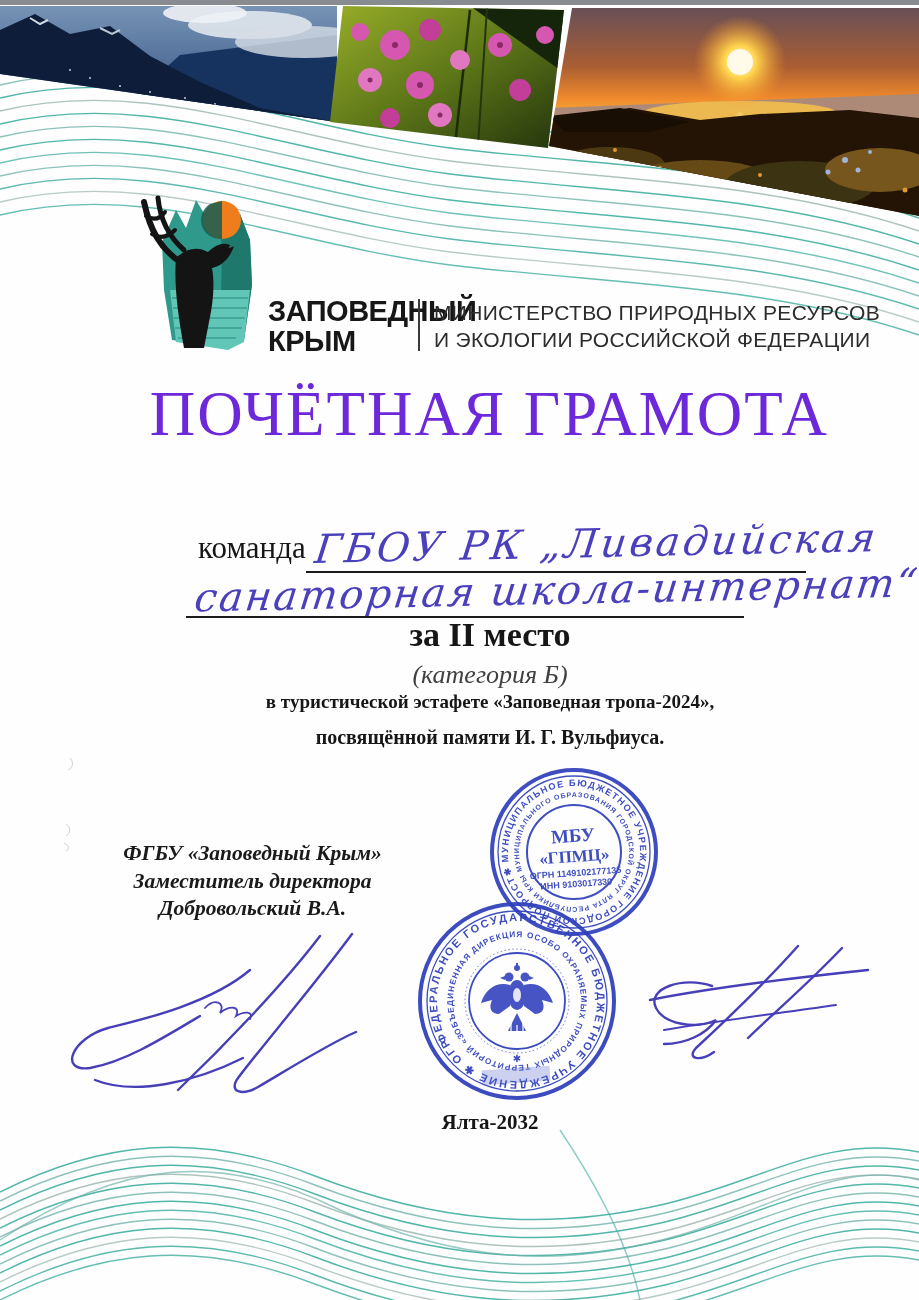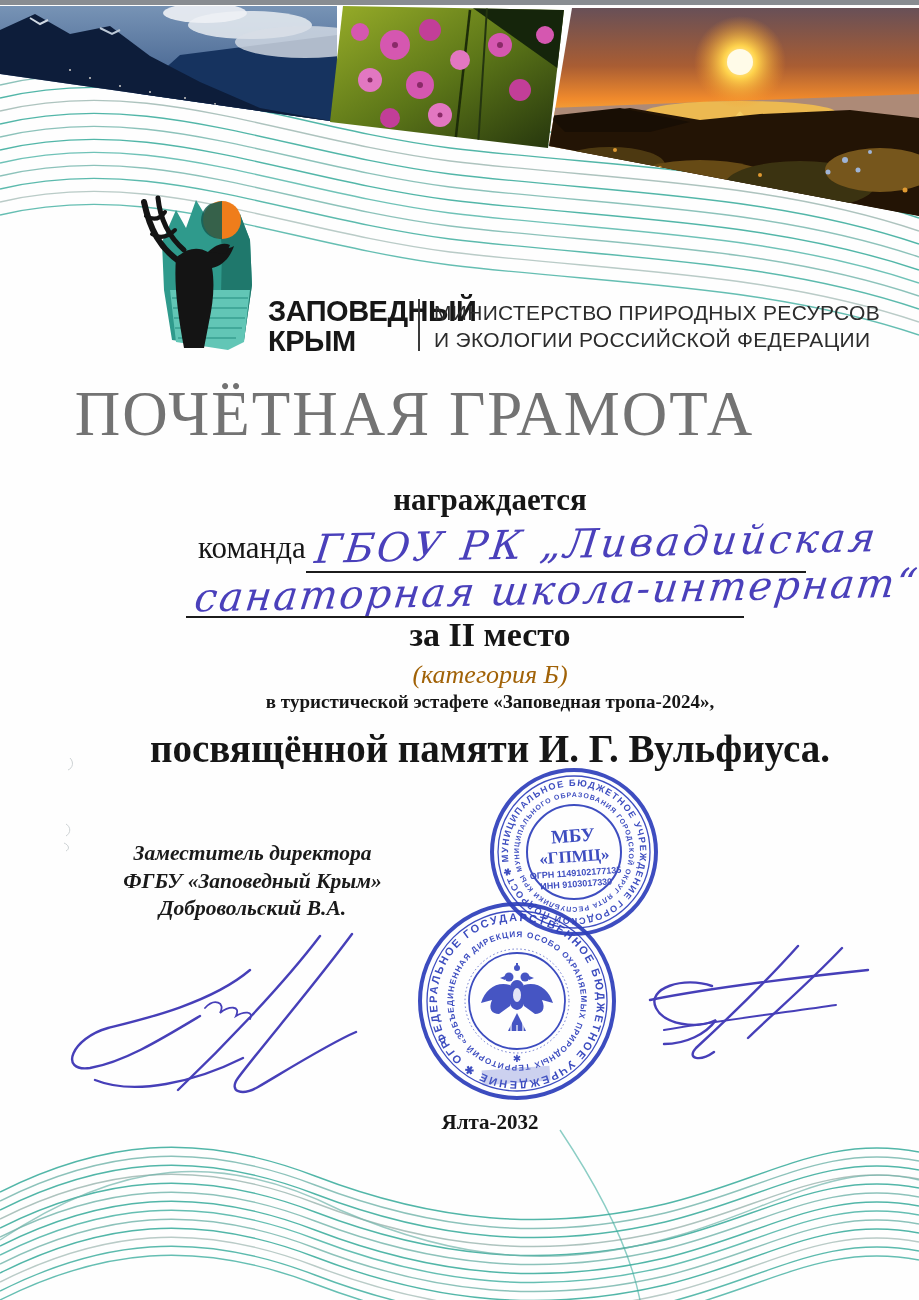--- a/index.html
+++ b/index.html
@@ -7,34 +7,34 @@
         font-family:"Liberation Serif",serif;color:#161616;}
   .abs{position:absolute;}
   svg{display:block;}
   
   .logo-title{font-family:"Liberation Sans",sans-serif;font-weight:800;font-size:29px;
               line-height:30px;letter-spacing:-0.5px;color:#171717;}
   .ministry{font-family:"Liberation Sans",sans-serif;font-size:21px;line-height:26.5px;
             letter-spacing:0.3px;color:#2c2c2c;}
   .ministry-divider{width:2px;height:52px;background:#3a3a3a;}
   
-  .cert-title{left:0;top:378px;width:829px;text-align:center;font-size:63px;
-              letter-spacing:2px;color:#737373;white-space:nowrap;}
+  .cert-title{left:0;top:378px;width:829px;text-align:right;font-size:63px;
+              letter-spacing:2px;color:#6d28d9;white-space:nowrap;}
   .center-col{left:60px;width:860px;text-align:center;}
   .awarded{top:482px;font-weight:bold;font-size:31px;}
   .team-label{left:198px;top:530px;font-weight:normal;font-size:31px;}
   .handwriting{font-family:"DejaVu Serif",serif;font-style:italic;color:#4a40bb;
                white-space:nowrap;transform:skewX(-8deg) rotate(-1.2deg);}
   .hw1{left:316px;top:520px;font-size:40px;letter-spacing:3px;}
   .hw2{left:196px;top:567px;font-size:40px;letter-spacing:2px;}
   .uline{height:2px;background:#1b1b1b;}
   .place{top:616px;font-weight:bold;font-size:34px;}
-  .category{top:660px;font-style:italic;font-size:26px;color:#a16207;}
+  .category{top:660px;font-style:italic;font-size:26px;color:#404040;}
   .event1{top:691px;font-weight:bold;font-size:19px;}
-  .event2{top:726px;font-weight:bold;font-size:39px;}
+  .event2{top:726px;font-weight:bold;font-size:20px;}
   
   .sig-block{font-weight:bold;font-style:italic;font-size:21.5px;line-height:27.5px;
              text-align:center;color:#1a1a1a;}
   .sig-left{left:95px;top:840px;width:315px;}
   .sig-right{left:600px;top:836px;width:315px;}
   .footer-year{top:1110px;font-weight:bold;font-size:21px;}
   .layer1{z-index:1;} .layer2{z-index:2;} .layer3{z-index:3;} .layer4{z-index:4;}
 </style>
 </head>
 <body>
@@ -209,21 +209,20 @@
     <div>ЗАПОВЕДНЫЙ</div>
     <div>КРЫМ</div>
   </div>
   <div class="abs layer2 ministry-divider" style="left:418px;top:299px"></div>
   <div class="abs layer2 ministry" style="left:434px;top:300px">
     <div>МИНИСТЕРСТВО ПРИРОДНЫХ РЕСУРСОВ</div>
     <div>И ЭКОЛОГИИ РОССИЙСКОЙ ФЕДЕРАЦИИ</div>
   </div>
 
   <div class="abs layer3 cert-title">ПОЧЁТНАЯ ГРАМОТА</div>
-  <div class="abs layer3 center-col awarded">награждается</div>
 
   <div class="abs layer3 team-label">команда</div>
   <div class="abs layer3 handwriting hw1">ГБОУ РК „Ливадийская</div>
   <div class="abs layer3 uline" style="left:306px;top:571px;width:500px"></div>
   <div class="abs layer3 handwriting hw2">санаторная школа-интернат“</div>
   <div class="abs layer3 uline" style="left:186px;top:616px;width:558px"></div>
 
   <div class="abs layer3 center-col place">за II место</div>
   <div class="abs layer3 center-col category">(категория Б)</div>
   <div class="abs layer3 center-col event1">в туристической эстафете «Заповедная тропа-2024»,</div>
@@ -289,22 +288,22 @@
       <rect x="482" y="1068" width="68" height="15" stroke="none" fill="#4a5cc8" opacity="0.3" transform="rotate(-4 516 1075)"></rect>
     </g>
 
     <g stroke="#9aa4a8" fill="none" opacity="0.5">
       <path d="M70,758 C74,762 73,768 68,770"></path>
       <path d="M66,824 C71,827 71,833 66,836 M64,843 C69,845 70,849 66,851"></path>
     </g>
   </svg>
 
   <div class="abs layer3 sig-block sig-left">
+    <div>ФГБУ «Заповедный Крым»</div>
     <div>Заместитель директора</div>
-    <div>ФГБУ «Заповедный Крым»</div>
     <div>Добровольский В.А.</div>
   </div>
 
   <svg class="abs layer4" style="left:0;top:900px" width="919" height="220" viewBox="0 900 919 220">
     <g fill="none" stroke="#3d35b5" stroke-width="2.4" stroke-linecap="round" opacity="0.95">
       <path d="M320,936 C282,986 222,1048 178,1090"></path>
       <path d="M352,934 C312,988 262,1046 238,1078 C228,1092 242,1096 258,1087 C282,1073 330,1043 356,1032"></path>
       <path d="M250,970 C210,1004 140,1020 108,1028 C72,1038 58,1072 90,1068 C124,1062 160,1040 200,1016"></path>
       <path d="M95,1080 C135,1096 195,1082 243,1058"></path>
       <path d="M205,1008 C214,998 226,1002 220,1013 C229,1006 241,1005 236,1016 C244,1011 254,1011 250,1019" stroke-width="1.8"></path>

